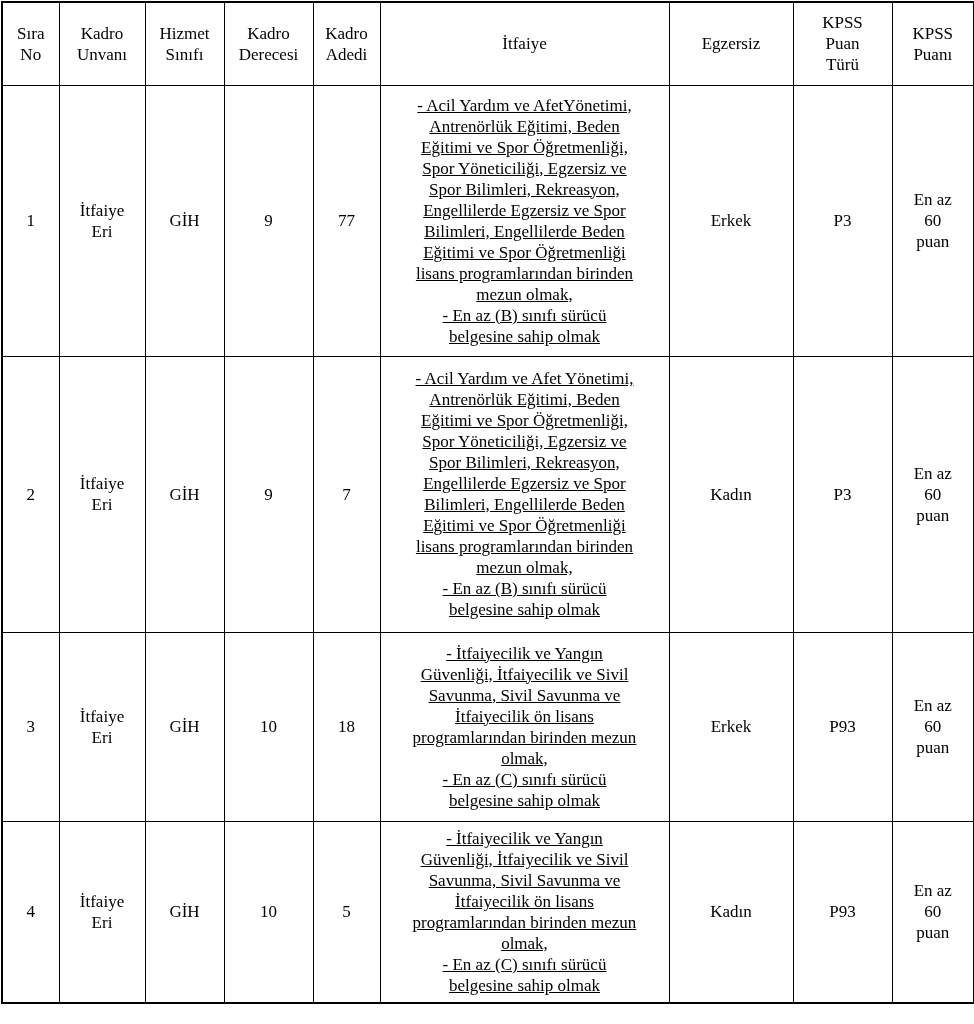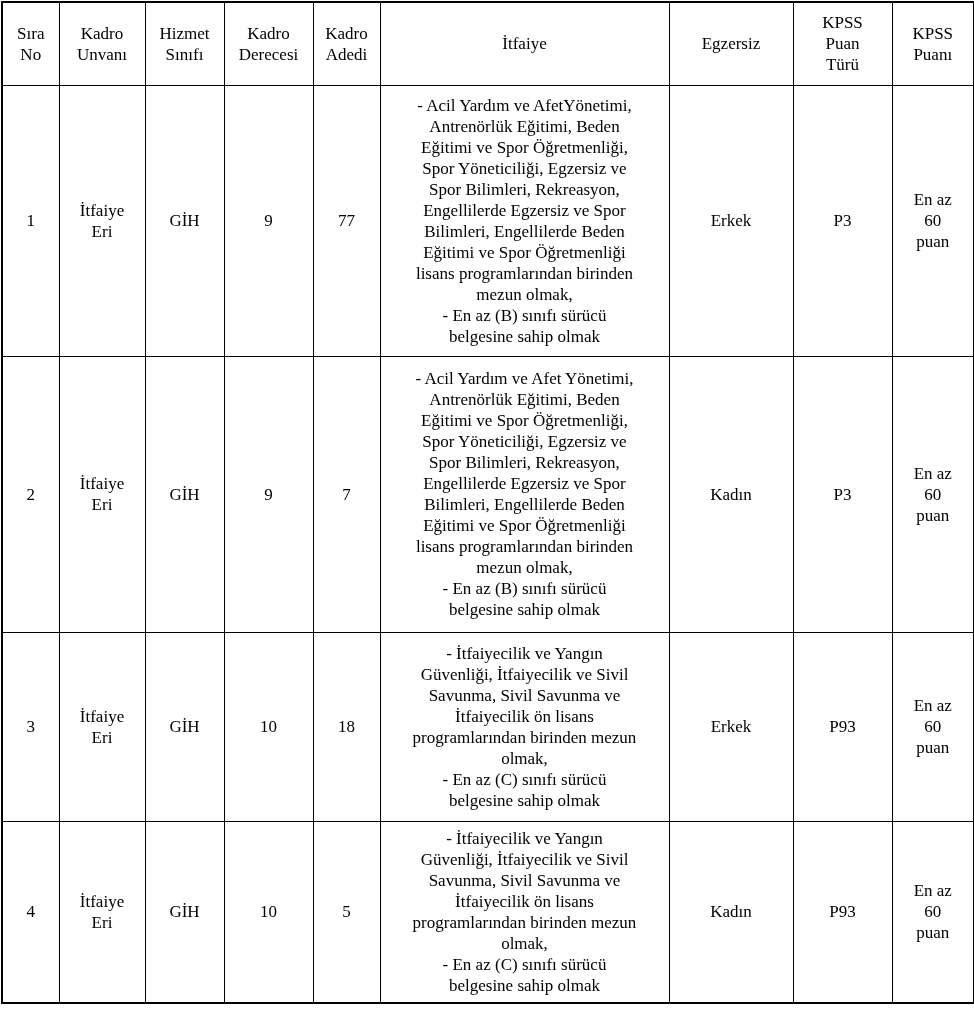--- a/index.html
+++ b/index.html
@@ -39,20 +39,21 @@
   tr.row-3 { height: 189px; }
   tr.row-4 { height: 182px; }
   td.cell-left {
     text-align: left;
     padding-left: 8px;
   }
   td.cell-niteligi {
     text-align: left;
     padding-left: 8px;
     padding-right: 4px;
+    text-decoration: underline;
   }
 </style>
 </head>
 <body>
 
 <table class="jobs">
   <colgroup>
     <col style="width:57px">
     <col style="width:86px">
     <col style="width:79px">

